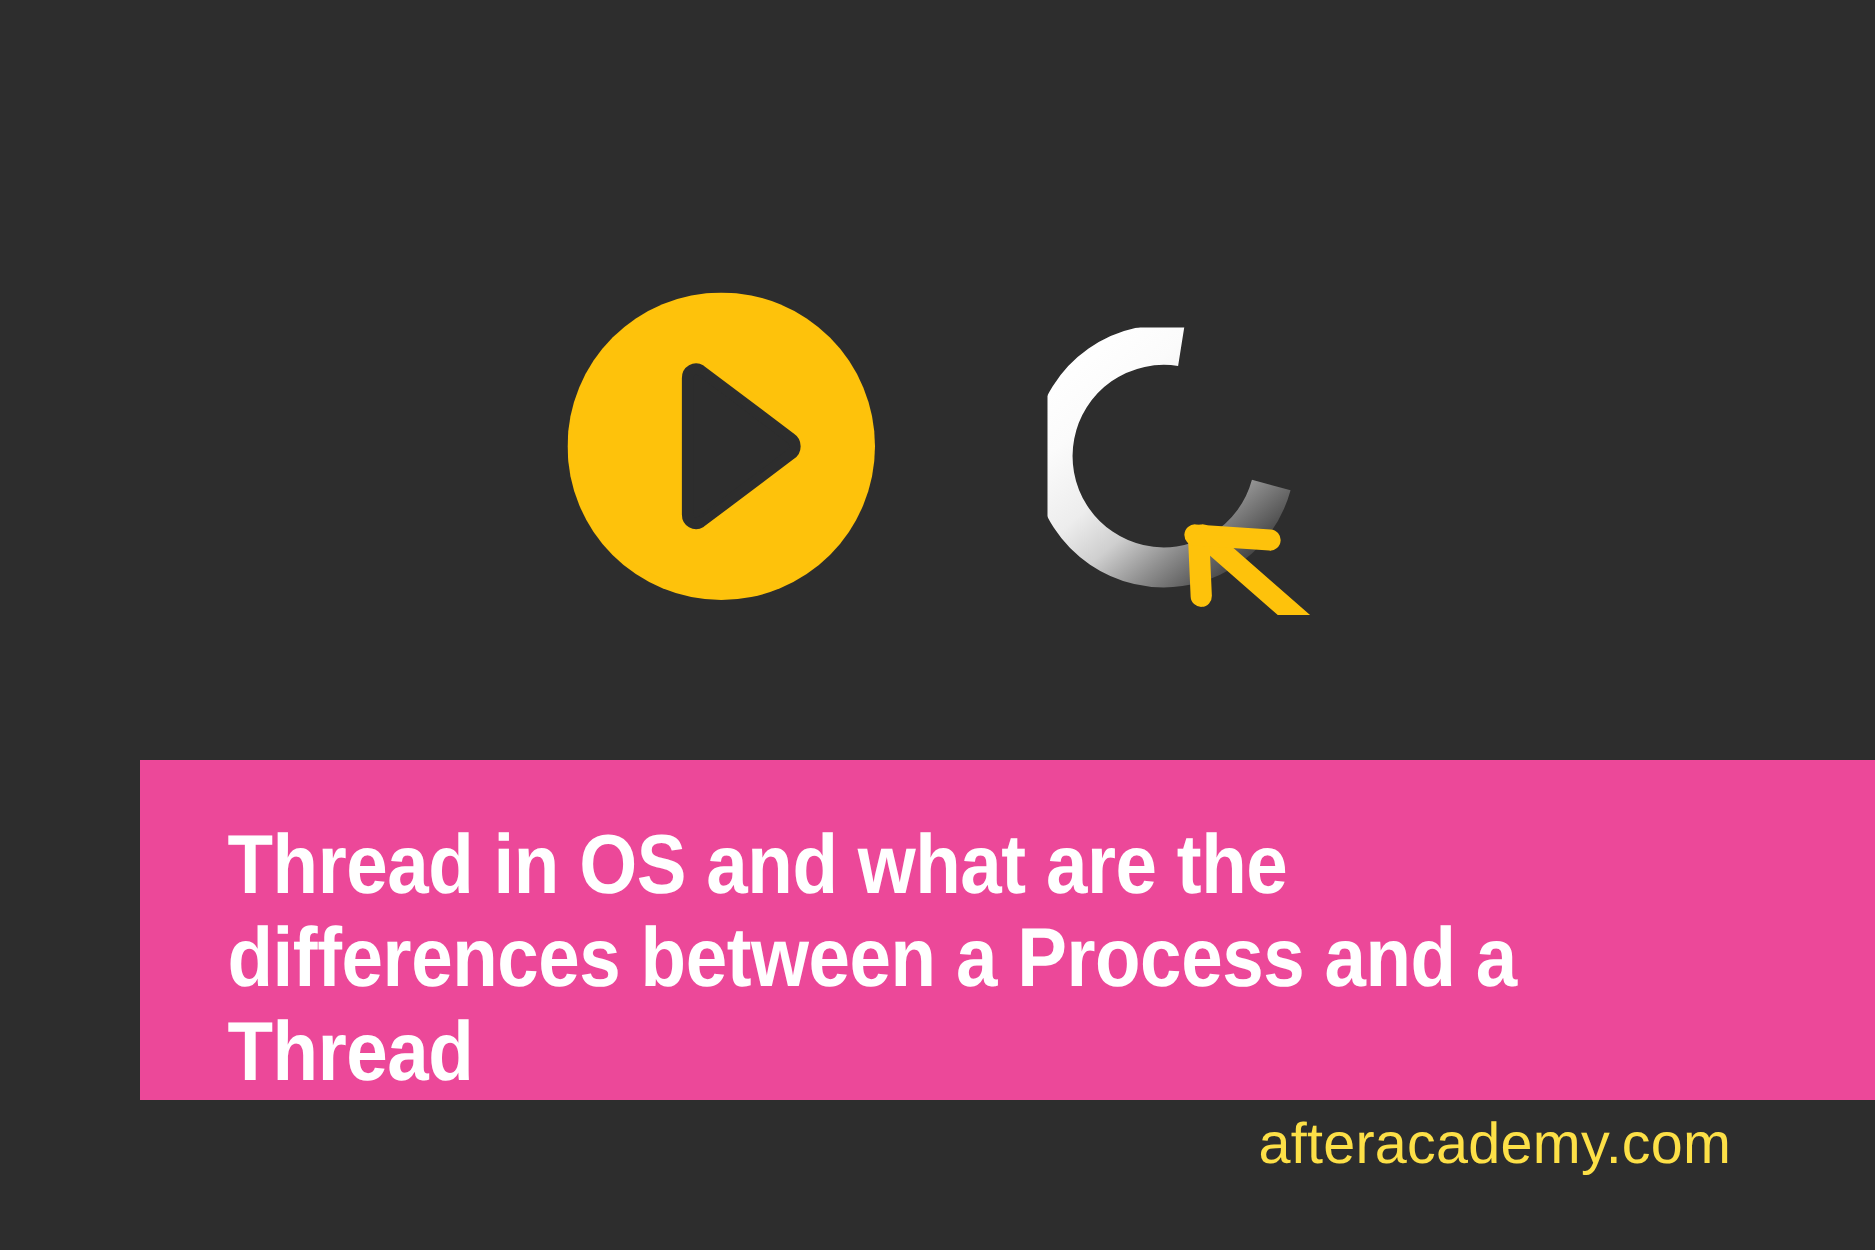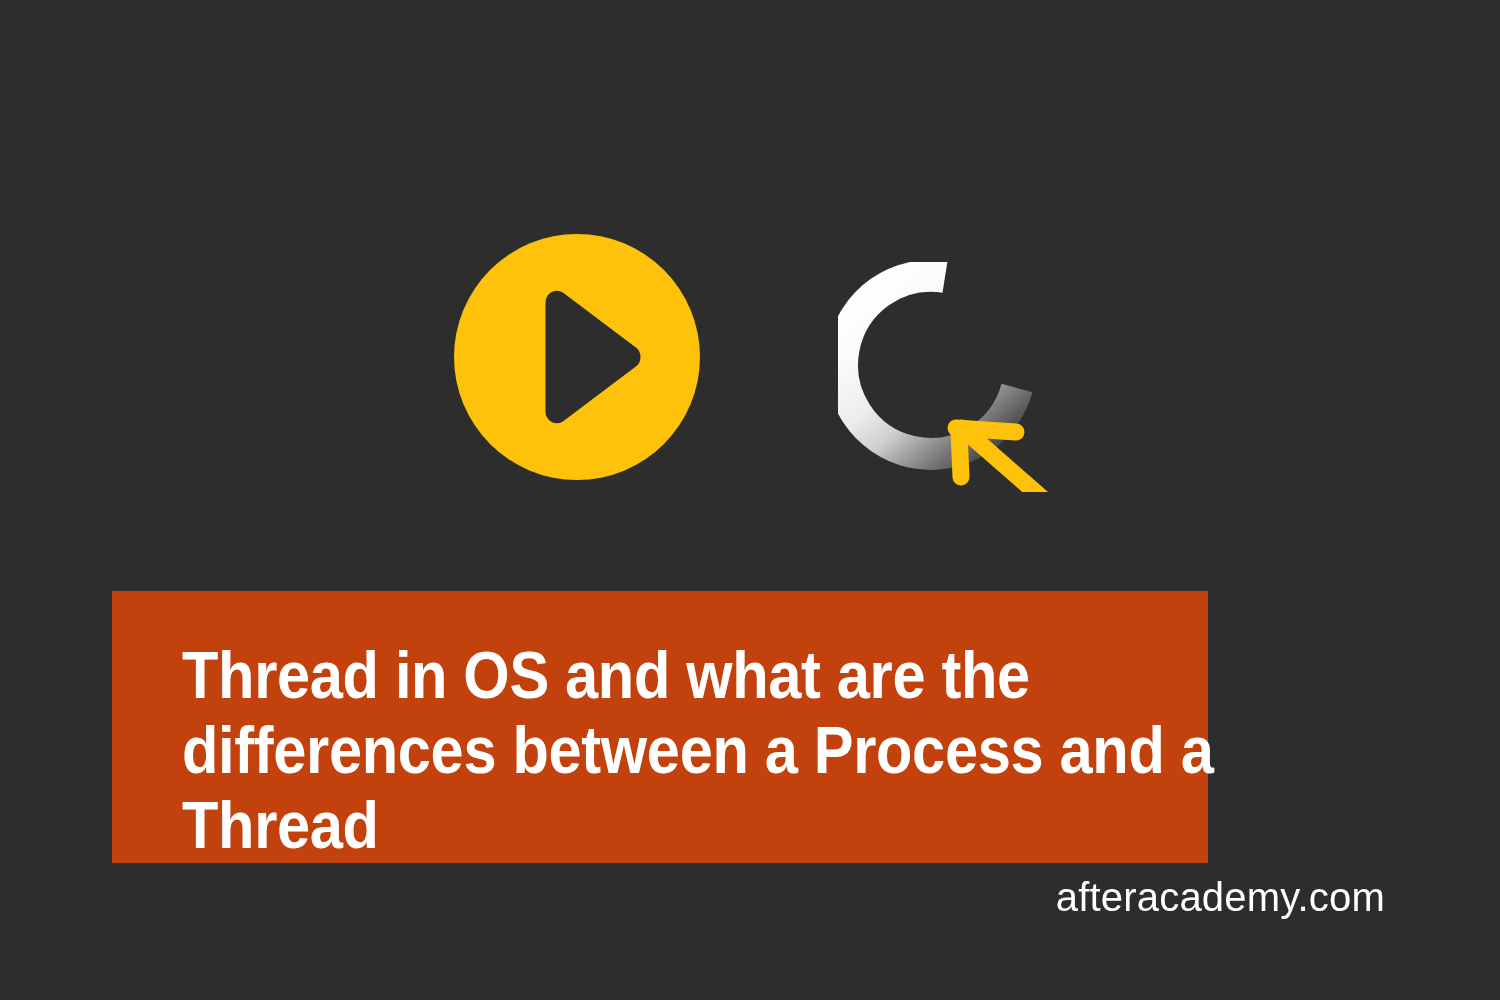--- a/index.html
+++ b/index.html
@@ -43,24 +43,24 @@
     left: 838px;
     top: 262px;
     width: 230px;
     height: 230px;
   }
 
   
   #title-band {
     position: absolute;
     left: 112px;
-    top: 591px;
-    width: 1096px;
+    top: 608px;
+    width: 1388px;
     height: 272px;
-    background: #c2410c;
+    background: #ec4899;
     box-sizing: border-box;
   }
 
   #title-text {
     position: absolute;
     left: 70px;
     top: 46px;
     width: 1260px;
     margin: 0;
     color: #ffffff;
@@ -78,24 +78,24 @@
     position: absolute;
     left: 0;
     top: 863px;
     width: 1500px;
     height: 137px;
   }
 
   #site-url {
     position: absolute;
     right: 115px;
-    top: 12px;
+    top: 24px;
     margin: 0;
-    color: #ffffff;
-    font-size: 40px;
+    color: #fde047;
+    font-size: 46px;
     font-weight: normal;
     letter-spacing: 0.2px;
     white-space: nowrap;
   }
 </style>
 </head>
 <body>
 
 <div id="card">
 

